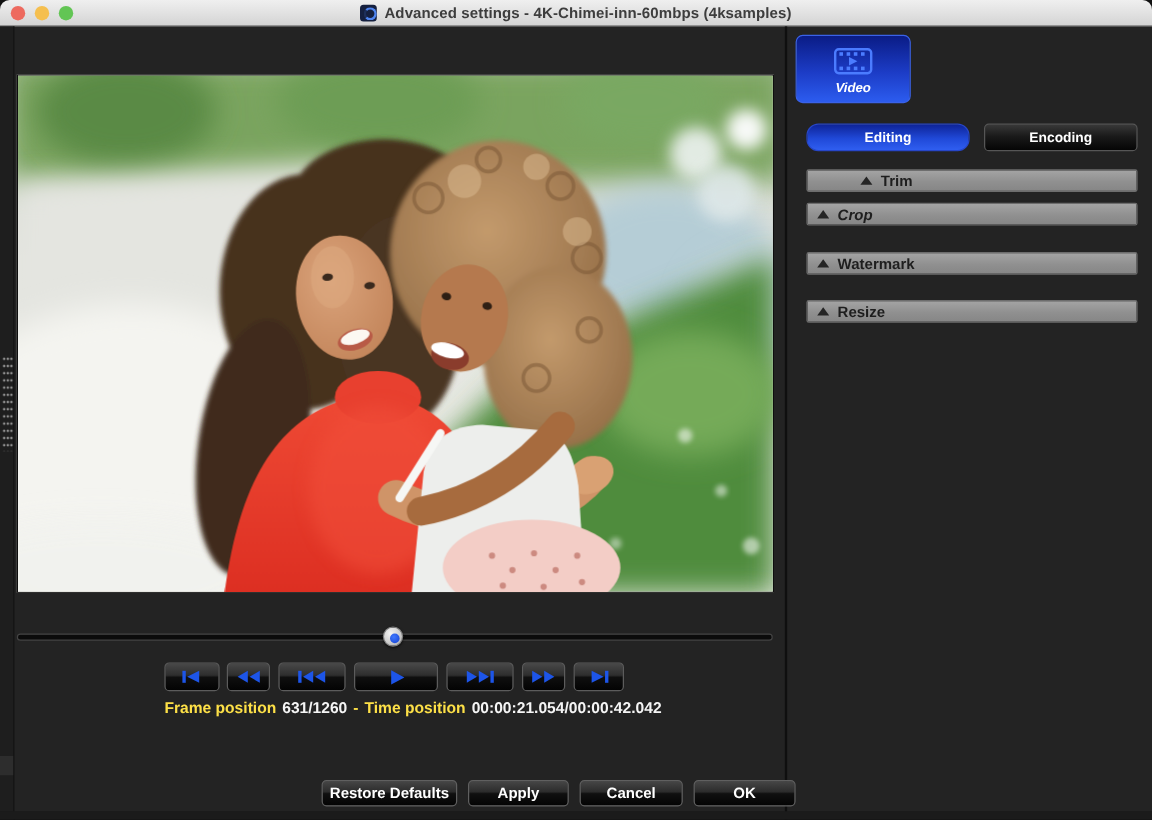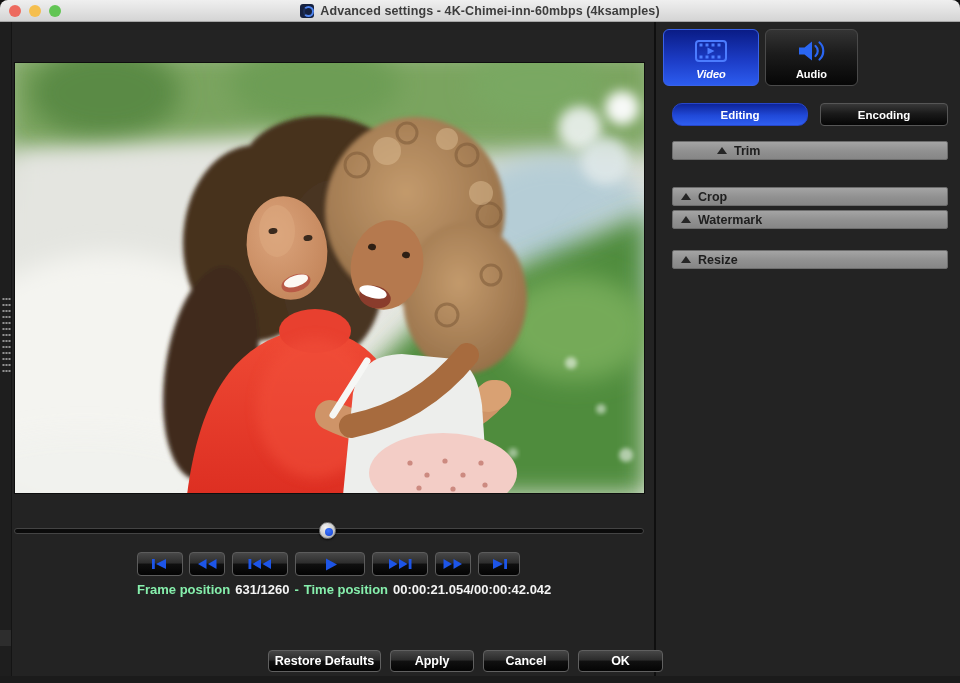--- a/index.html
+++ b/index.html
@@ -42,21 +42,21 @@
   .tbtn { position:absolute; top:552px; height:24px;
     background:linear-gradient(180deg,#484848 0%,#2e2e2e 44%,#0f0f0f 52%,#030303 100%);
     border:1px solid #5c5c5c; border-radius:4px; display:flex; align-items:center; justify-content:center;
     cursor:pointer; }
   .tbtn svg { display:block; }
   .tbtn .glyph { fill:#1d55e8; }
 
   
   .status { position:absolute; left:137px; top:582px; display:flex; gap:5px; align-items:baseline;
     font-size:13px; white-space:nowrap; }
-  .status .lbl { color:#86efac; font-weight:600; }
+  .status .lbl { color:#fde047; font-weight:600; }
   .status .val { color:#f5f5f5; font-weight:700; }
 
   
   .divider { position:absolute; left:654px; top:22px; width:2px; height:661px; background:#0f0f0f; }
 
   
   .tab { position:absolute; top:29px; width:96px; height:57px; border-radius:6px; cursor:pointer;
     display:flex; flex-direction:column; align-items:center; justify-content:flex-end; padding-bottom:5px; gap:2px; }
   .tab.sel { background:linear-gradient(180deg,#0a1c86 0%,#1c3cc6 55%,#2c5cef 100%); border:1px solid #3a62e8; }
   .tab.unsel { background:linear-gradient(180deg,#343434 0%,#1c1c1c 42%,#060606 100%); border:1px solid #4a4a4a; }
@@ -310,44 +310,34 @@
             <rect x="12.5" y="17.5" width="3" height="3"></rect>
             <rect x="18.5" y="17.5" width="3" height="3"></rect>
             <rect x="24.5" y="17.5" width="3" height="3"></rect>
           <polygon points="14.5,9.5 21.5,13 14.5,16.5"></polygon>
         </g>
       </svg>
     </div>
     <div class="tab-label">Video</div>
   </div>
 
-  <div class="tab unsel" style="left:765px; width:93px;">
-    <div class="tab-icon">
-      <svg width="32" height="26" viewBox="0 0 32 26">
-        <polygon points="3,9.5 8.5,9.5 16,3.5 16,22.5 8.5,16.5 3,16.5" fill="#2a66f2"></polygon>
-        <path d="M 19.5,8 C 22.5,10.5 22.5,15.5 19.5,18" stroke="#2a66f2" stroke-width="2.2" fill="none" stroke-linecap="round"></path>
-        <path d="M 23.5,4.5 C 28.5,8.8 28.5,17.2 23.5,21.5" stroke="#2a66f2" stroke-width="2.2" fill="none" stroke-linecap="round"></path>
-      </svg>
-    </div>
-    <div class="tab-label">Audio</div>
-  </div>
 
 
   <div class="mode sel" style="left:672px; width:136px;">
     <span>Editing</span>
   </div>
   <div class="mode unsel" style="left:820px; width:128px;">
     <span>Encoding</span>
   </div>
 
   <div class="section" style="top:141px;padding-left:44px;">
     <span class="tri-up"></span>
     <span class="sec-label">Trim</span>
   </div>
-  <div class="section" style="top:187px;">
+  <div class="section" style="top:169px;font-style:italic;">
     <span class="tri-up"></span>
     <span class="sec-label">Crop</span>
   </div>
   <div class="section" style="top:210px;">
     <span class="tri-up"></span>
     <span class="sec-label">Watermark</span>
   </div>
   <div class="section" style="top:250px;">
     <span class="tri-up"></span>
     <span class="sec-label">Resize</span>

